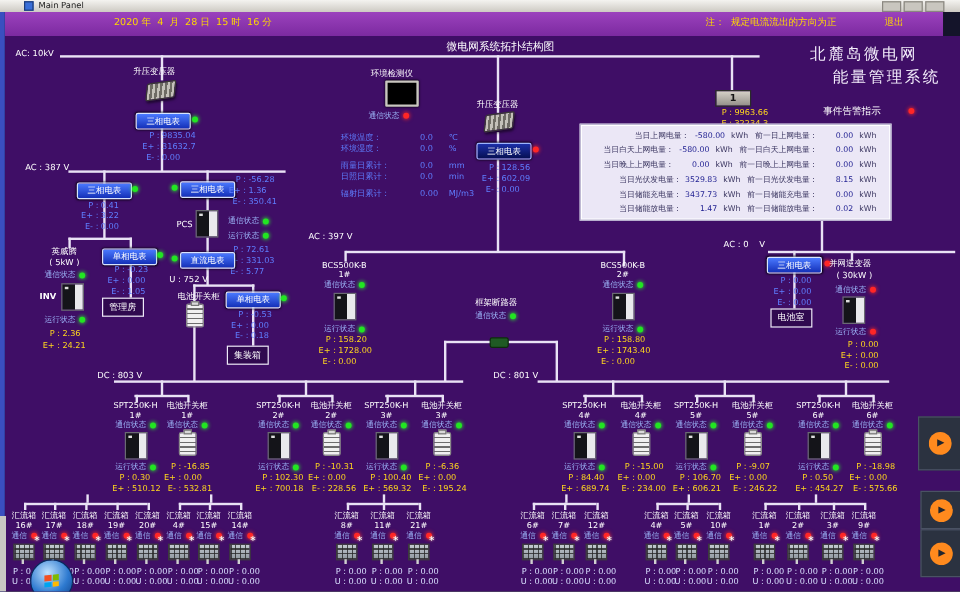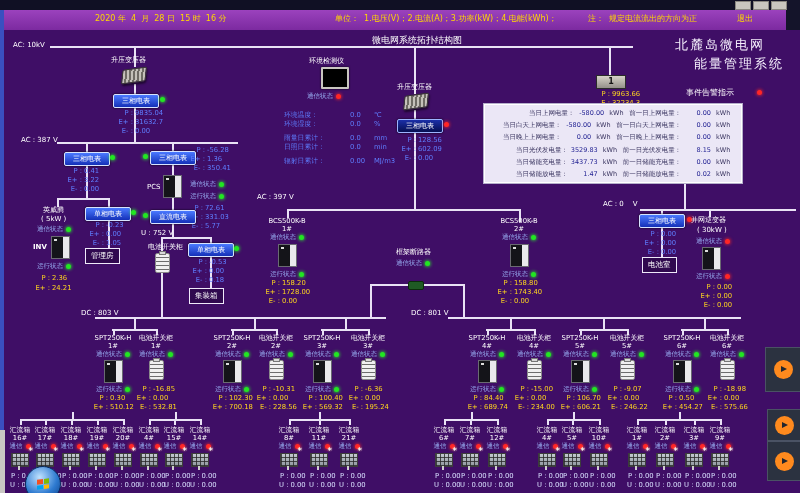--- a/index.html
+++ b/index.html
@@ -91,30 +91,33 @@
   .unit .pv-icon{margin:3px 0 4px 0}
   .erow{display:flex;font-size:6.8px;line-height:9px;white-space:pre;color:#5f7eff}
   .el{width:62px;}
   .ev{width:24px;padding-left:4px}
 </style>
 </head>
 <body>
 
 <div id="screen">
 
+  <div class="titlebar">
+    <span class="app-icon"></span>
+    <span>Main Panel</span>
+  </div>
   <div class="winbtn" style="left:735px"></div>
   <div class="winbtn" style="left:753px"></div>
   <div class="winbtn" style="left:771px"></div>
   <div class="corner-dark"></div>
   <div class="leftborder"></div>
   <div class="canvas-bg"></div>
 
   <div class="topbar"></div>
   <span class="bar-txt" style="left:95px;top:14px">2020 年  4  月  28 日  15 时  16 分</span>
-  <span class="bar-txt" style="left:335px;top:14px">单位：  1.电压(V)；2.电流(A)；3.功率(kW)；4.电能(kWh)；</span>
   <span class="bar-txt" style="left:588px;top:14px">注：  规定电流流出的方向为正</span>
   <span class="bar-txt" style="left:737px;top:14px">退出</span>
 
   <span class="lbl lbl8" style="left:372px;top:36px;font-size:9px">微电网系统拓扑结构图</span>
   <span class="big-title" style="left:675px;top:36px">北麓岛微电网</span>
   <span class="big-title" style="left:694px;top:55px">能量管理系统</span>
   <span class="lbl lbl8" style="left:686px;top:89px">事件告警指示</span>
   <span class="dot abs red" style="position:absolute;left:757px;top:90px;z-index:2"></span>
 
   <span class="lbl" style="left:13px;top:41px">AC: 10kV</span>

